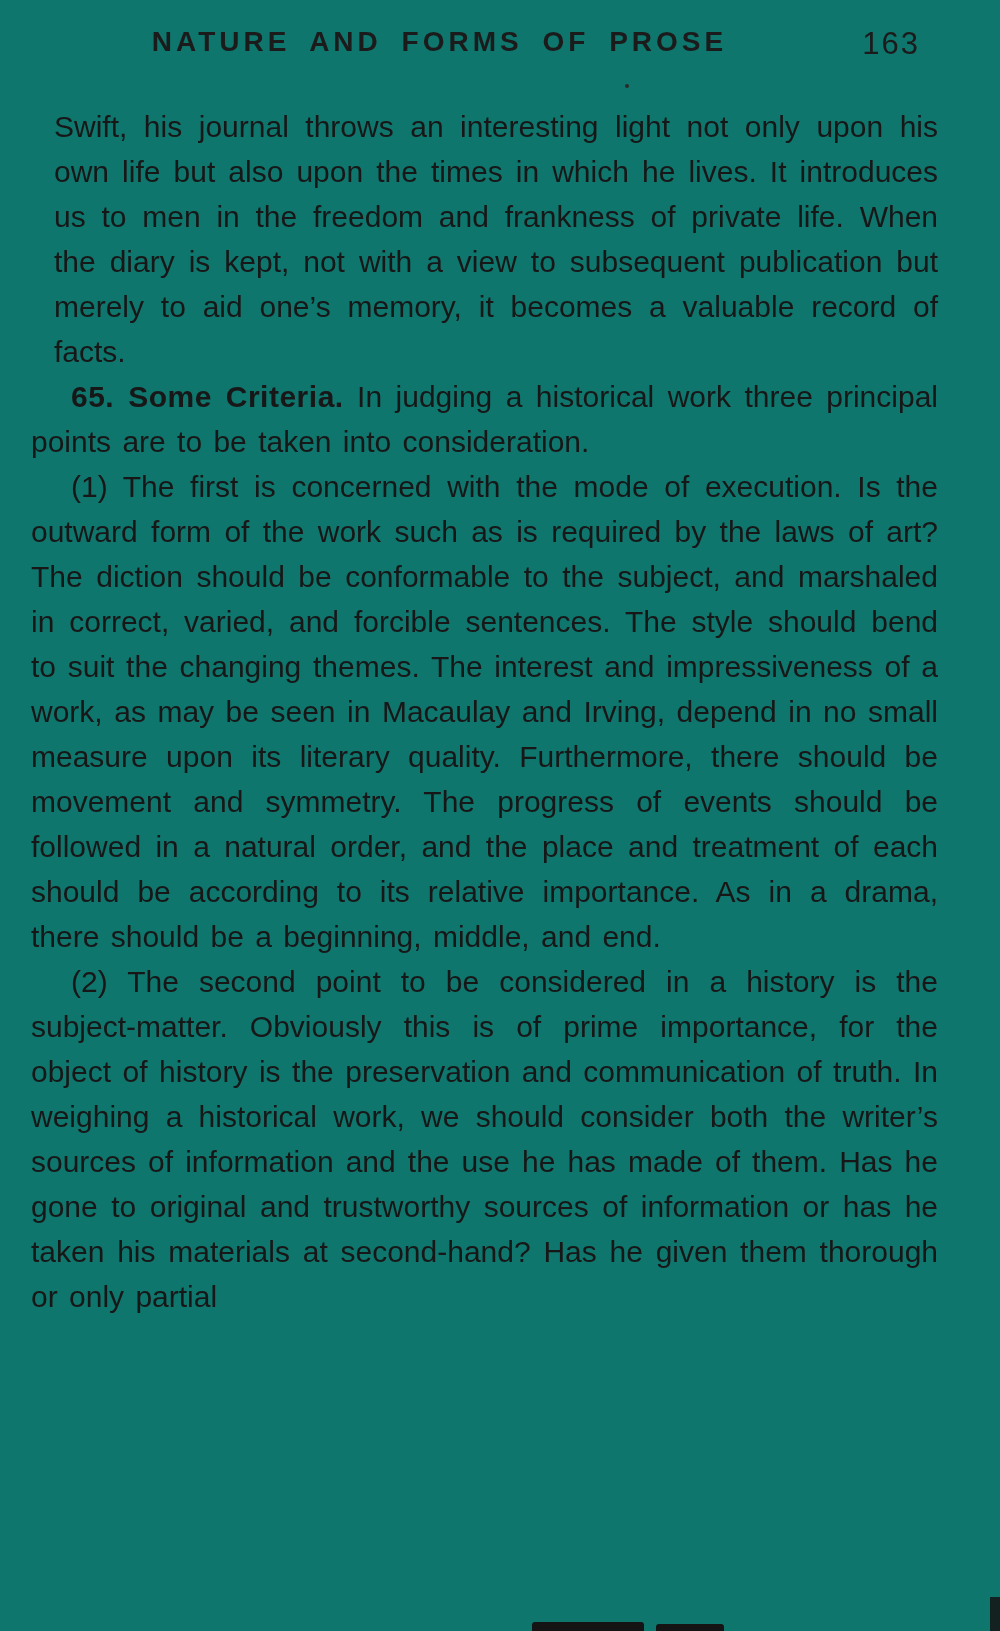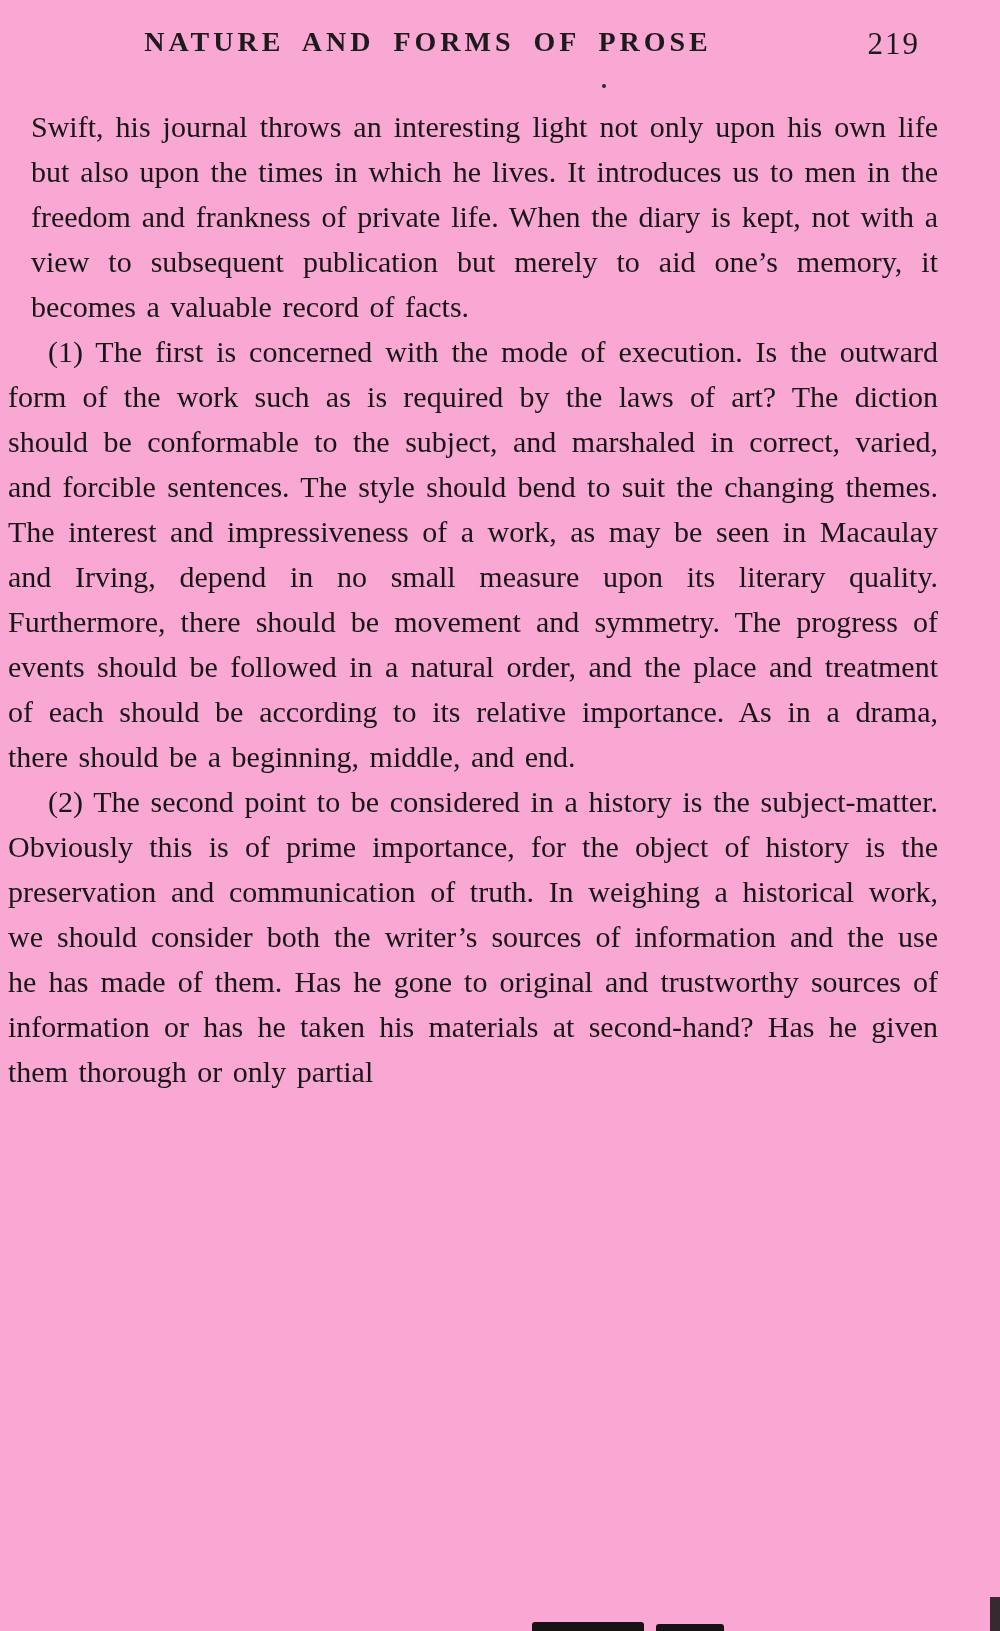--- a/index.html
+++ b/index.html
@@ -4,26 +4,26 @@
 <style>
   html, body {
     margin: 0;
     padding: 0;
     background: #ffffff;
   }
   .page {
     position: relative;
     width: 1000px;
     height: 1631px;
-    background: #f9a8d4;
+    background: #0f766e;
     color: #161616;
-    font-family: Liberation Serif, serif;
+    font-family: Liberation Sans, sans-serif;
     overflow: hidden;
     box-sizing: border-box;
-    padding: 26px 62px 0 8px;
+    padding: 26px 62px 0 31px;
   }
   .running-head {
     position: relative;
     height: 50px;
     margin-bottom: 28px;
   }
   .running-head .title {
     position: absolute;
     left: 0;
     right: 90px;
@@ -76,30 +76,34 @@
     background: #2a2a2a;
   }
 </style>
 </head>
 <body>
 
 <div class="page">
 
   <div class="running-head">
     <div class="title">NATURE AND FORMS OF PROSE</div>
-    <div class="page-number">219</div>
+    <div class="page-number">163</div>
     <div class="head-dot"></div>
   </div>
 
   <div class="body-text">
 
     <p class="no-indent">
       <span>Swift, his journal throws an interesting light not only upon his own life but also upon the times in which he lives.  It introduces us to men in the freedom and frankness of private life.  When the diary is kept, not with a view to subsequent publication but merely to aid one’s memory, it becomes a valuable record of facts.</span>
     </p>
 
+    <p>
+      <span class="lead">65. Some Criteria.</span>
+      <span>In judging a historical work three principal points are to be taken into consideration.</span>
+    </p>
 
     <p>
       <span>(1) The first is concerned with the mode of execution.  Is the outward form of the work such as is required by the laws of art?  The diction should be conformable to the subject, and marshaled in correct, varied, and forcible sentences.  The style should bend to suit the changing themes.  The interest and impressiveness of a work, as may be seen in Macaulay and Irving, depend in no small measure upon its literary quality.  Furthermore, there should be movement and symmetry.  The progress of events should be followed in a natural order, and the place and treatment of each should be according to its relative importance.  As in a drama, there should be a beginning, middle, and end.</span>
     </p>
 
     <p>
       <span>(2) The second point to be considered in a history is the subject-matter.  Obviously this is of prime importance, for the object of history is the preservation and communication of truth.  In weighing a historical work, we should consider both the writer’s sources of information and the use he has made of them.  Has he gone to original and trustworthy sources of information or has he taken his materials at second-hand?  Has he given them thorough or only partial</span>
     </p>
 
   </div>

